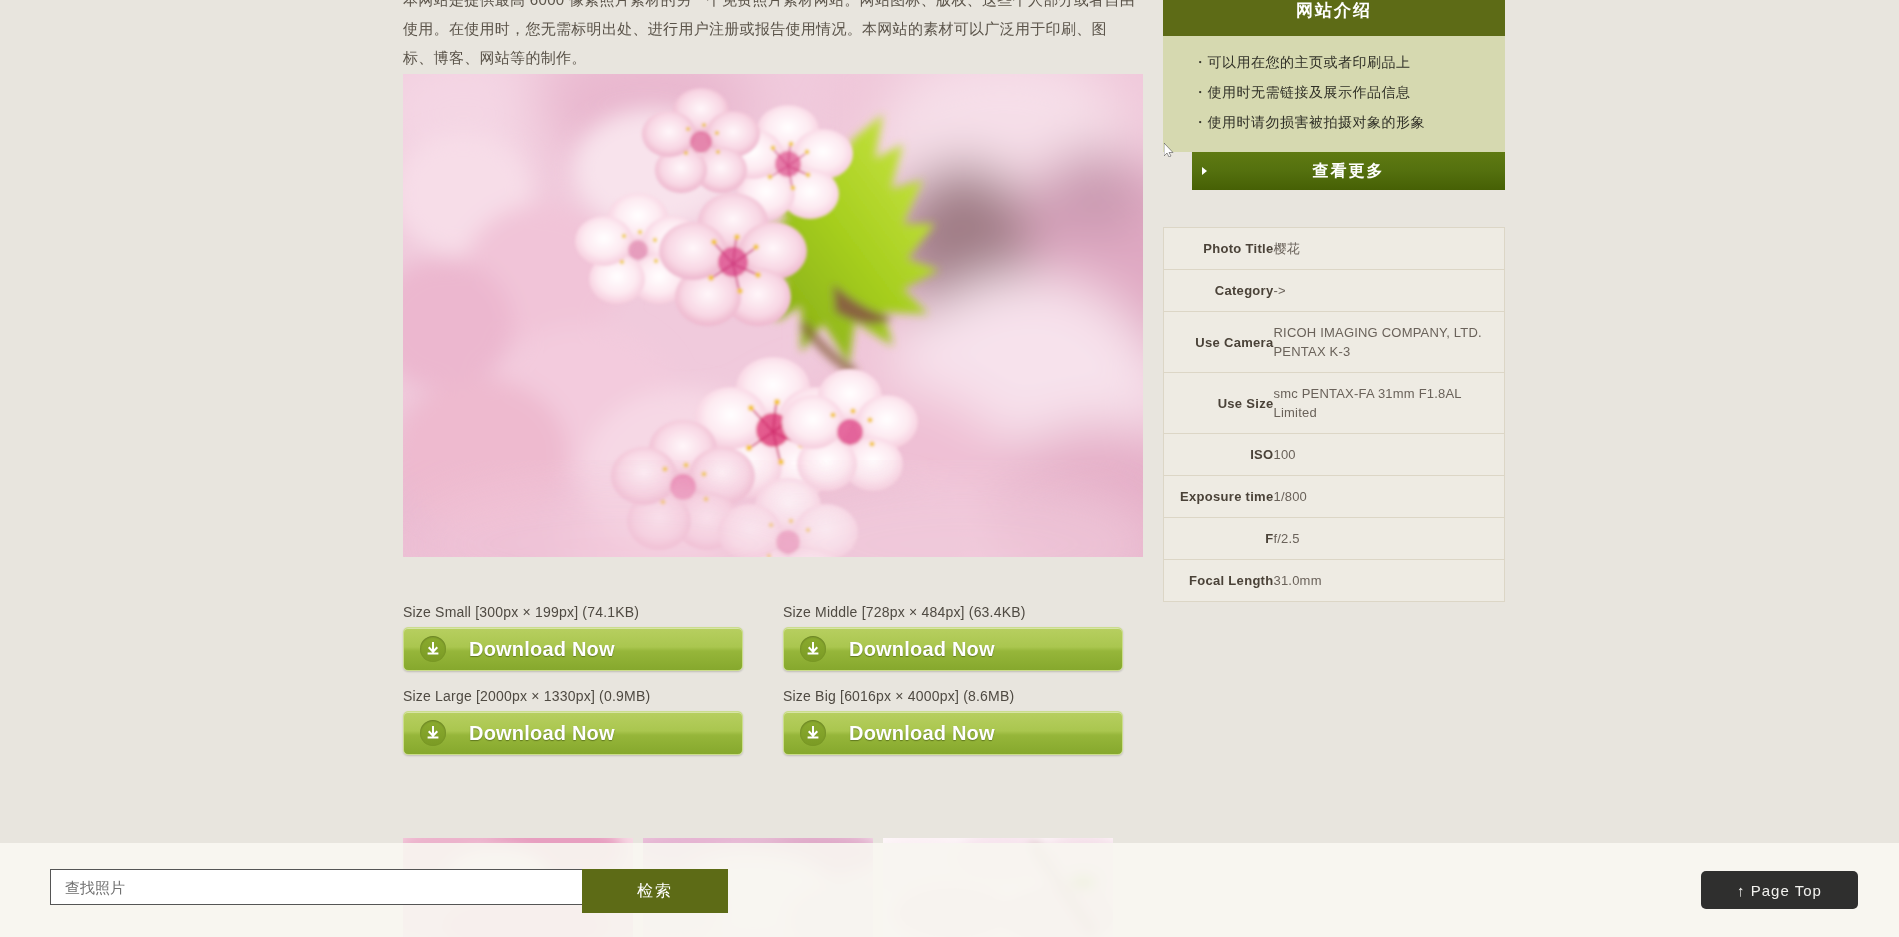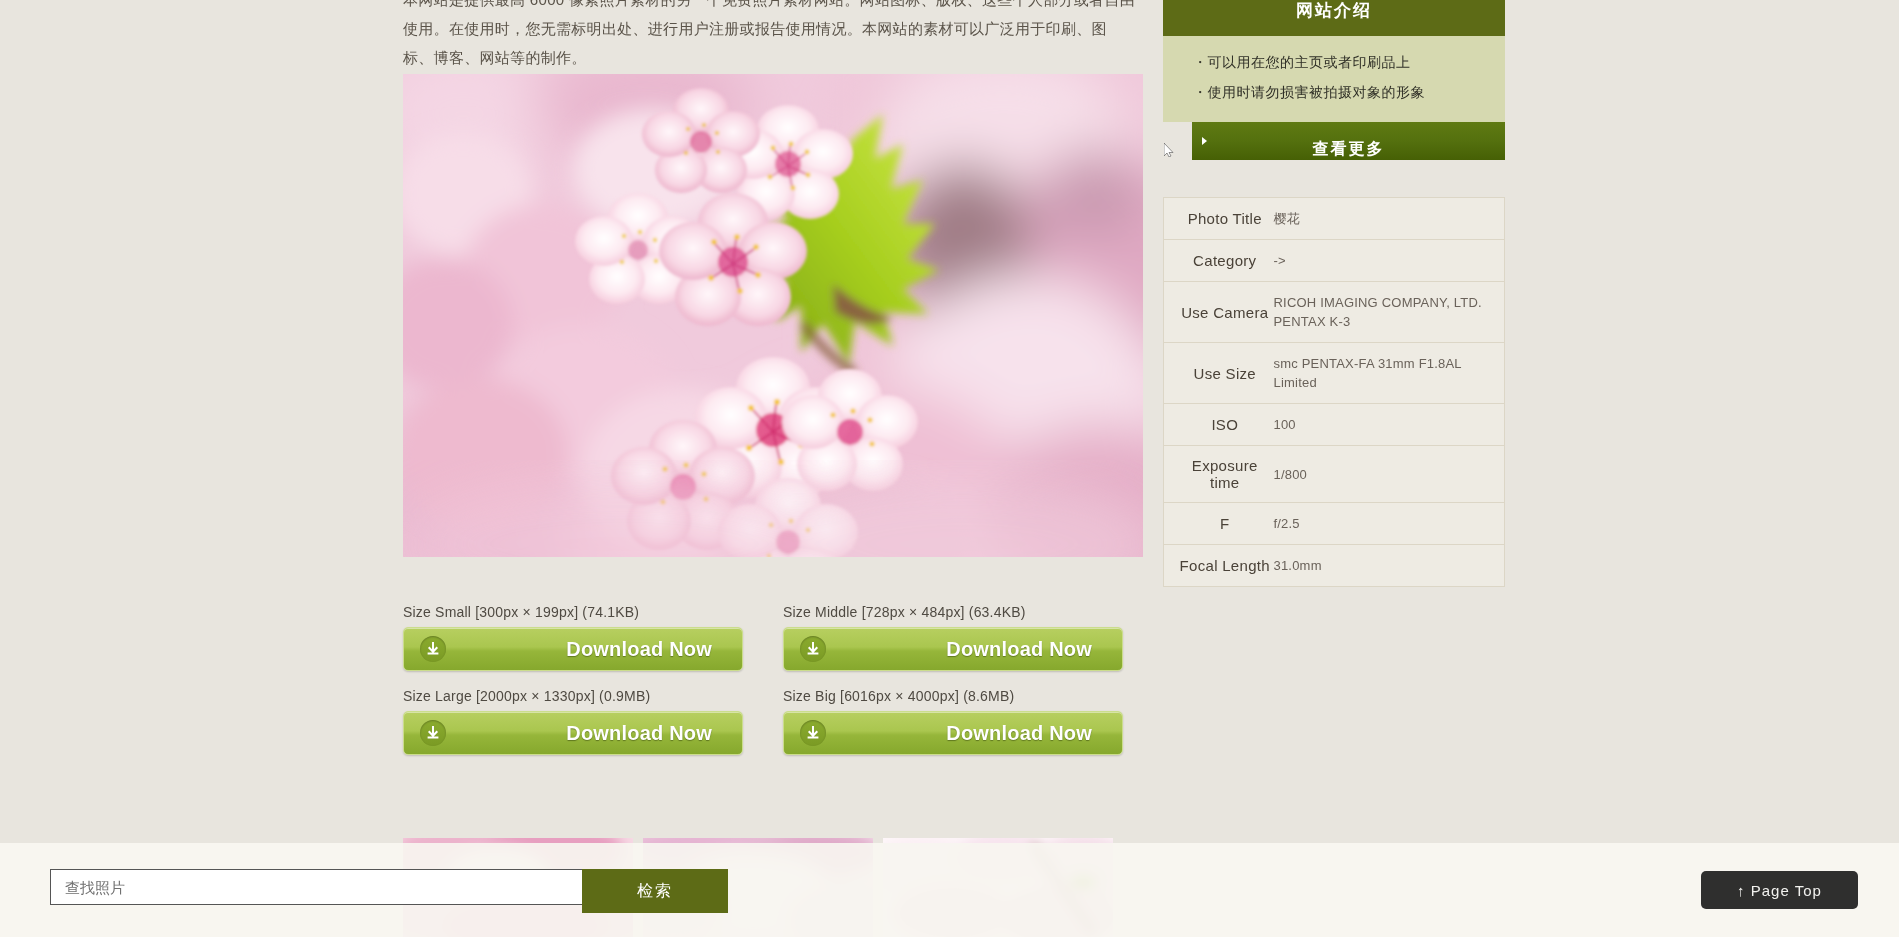--- a/index.html
+++ b/index.html
@@ -112,27 +112,28 @@
     margin-left: 16px;
     flex: 0 0 auto;
     display: flex;
     align-items: center;
     justify-content: center;
     box-shadow: inset 0 1px 2px rgba(0,0,0,0.28);
   }
   .dl-icon svg { display: block; }
   .dl-text {
     flex: 1 1 auto;
-    text-align: right;
+    text-align: left;
     padding-right: 30px;
     font-size: 20px;
     font-weight: bold;
     color: #ffffff;
     letter-spacing: 0.2px;
     text-shadow: 0 1px 1px rgba(70,90,20,0.65);
+    padding-left: 23px;
   }
 
   
   .thumb-row {
     position: absolute;
     left: 403px;
     top: 838px;
     width: 740px;
     display: flex;
     gap: 10px;
@@ -177,21 +178,21 @@
   }
   .panel-more {
     position: relative;
     height: 38px;
     background: linear-gradient(to bottom, #5f7a12 0%, #54700e 50%, #466005 100%);
     color: #ffffff;
     font-size: 16px;
     font-weight: bold;
     letter-spacing: 2px;
     display: flex;
-    align-items: flex-end;
+    align-items: center;
     justify-content: center;
     cursor: pointer;
     margin-left: 29px;
   }
   .panel-more .arrow {
     position: absolute;
     left: 10px;
     top: 50%;
     transform: translateY(-50%);
     width: 0; height: 0;
@@ -205,24 +206,24 @@
     margin-top: 37px;
     width: 342px;
     border-collapse: collapse;
     border: 1px solid #dcd6c6;
     background: #eeebe3;
   }
   .meta-table tr { border-bottom: 1px solid #dcd6c6; }
   .meta-table tr:last-child { border-bottom: none; }
   .meta-table th {
     width: 110px;
-    text-align: center;
+    text-align: right;
     vertical-align: middle;
-    font-size: 15px;
-    font-weight: normal;
+    font-size: 13px;
+    font-weight: bold;
     color: #4a4238;
     padding: 11px 0 11px 12px;
     letter-spacing: 0.3px;
     line-height: 17px;
   }
   .meta-table td {
     font-size: 13px;
     color: #6a625a;
     vertical-align: middle;
     padding: 11px 10px 11px 0;
@@ -657,20 +658,21 @@
       </svg>
     </div>
   </div>
 
   <div class="sidebar">
 
     <div class="panel">
       <div class="panel-head">网站介绍</div>
       <div class="panel-body">
         <div class="panel-li">・可以用在您的主页或者印刷品上</div>
+        <div class="panel-li">・使用时无需链接及展示作品信息</div>
         <div class="panel-li">・使用时请勿损害被拍摄对象的形象</div>
       </div>
       <div class="panel-more">
         <span class="arrow"></span>
         <span>查看更多</span>
       </div>
     </div>
 
     <table class="meta-table">
       <tbody>

